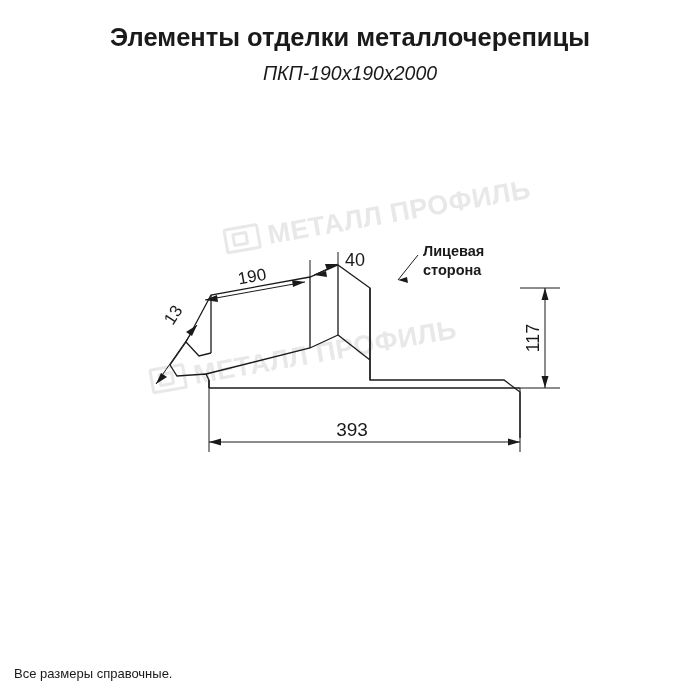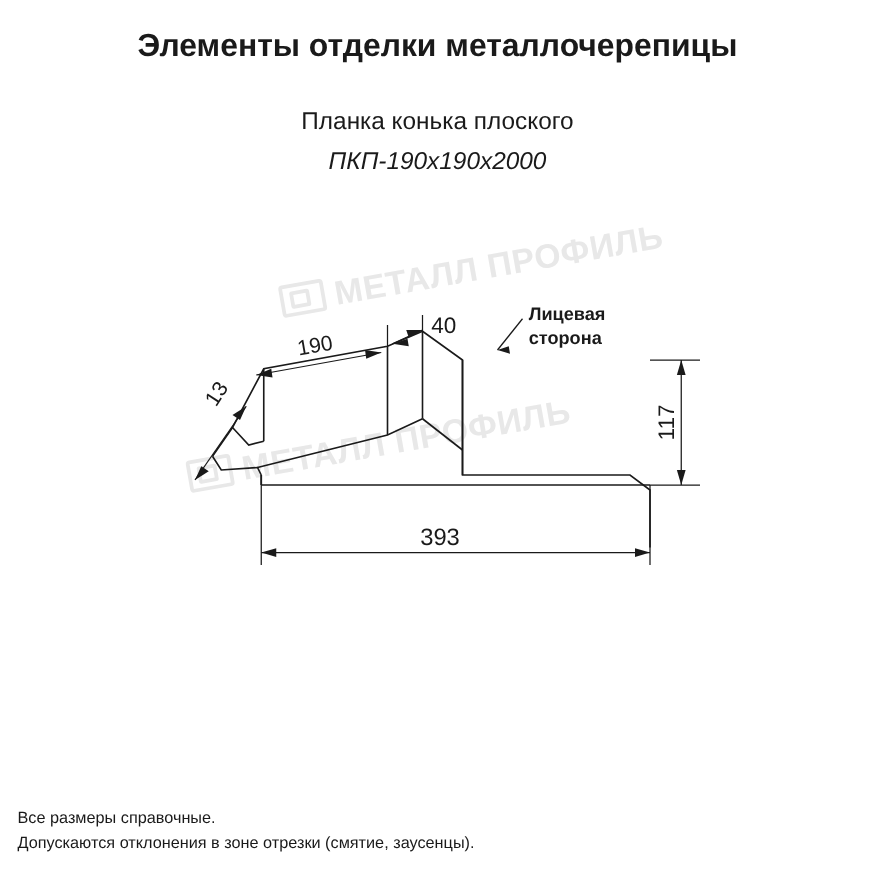--- a/index.html
+++ b/index.html
@@ -103,21 +103,20 @@
   svg { display: block; }
   text { font-family: "Liberation Sans", sans-serif; fill: #1a1a1a; }
 </style>
 </head>
 <body>
 
 <div class="page">
 
   <div class="title-block">
     <h1 class="main-title">Элементы отделки металлочерепицы</h1>
-    <div class="sub-title">Планка конька плоского</div>
     <div class="sub-title-2">ПКП-190х190х2000</div>
   </div>
 
   <div class="wm wm1">
     <span class="wm-logo"></span><span>МЕТАЛЛ ПРОФИЛЬ</span>
   </div>
   <div class="wm wm2">
     <span class="wm-logo"></span><span>МЕТАЛЛ ПРОФИЛЬ</span>
   </div>
 
@@ -192,16 +191,15 @@
         <path d="M 209 272 l 12 -3.5 l 0 7 z" fill="#1a1a1a" stroke="none"></path>
         <path d="M 520 272 l -12 -3.5 l 0 7 z" fill="#1a1a1a" stroke="none"></path>
       </g>
       <text x="352" y="266" font-size="19" text-anchor="middle">393</text>
 
     </svg>
   </div>
 
   <div class="footnotes">
     <div>Все размеры справочные.</div>
-    <div>Допускаются отклонения в зоне отрезки (смятие, заусенцы).</div>
   </div>
 
 </div>
 
 </body></html>

